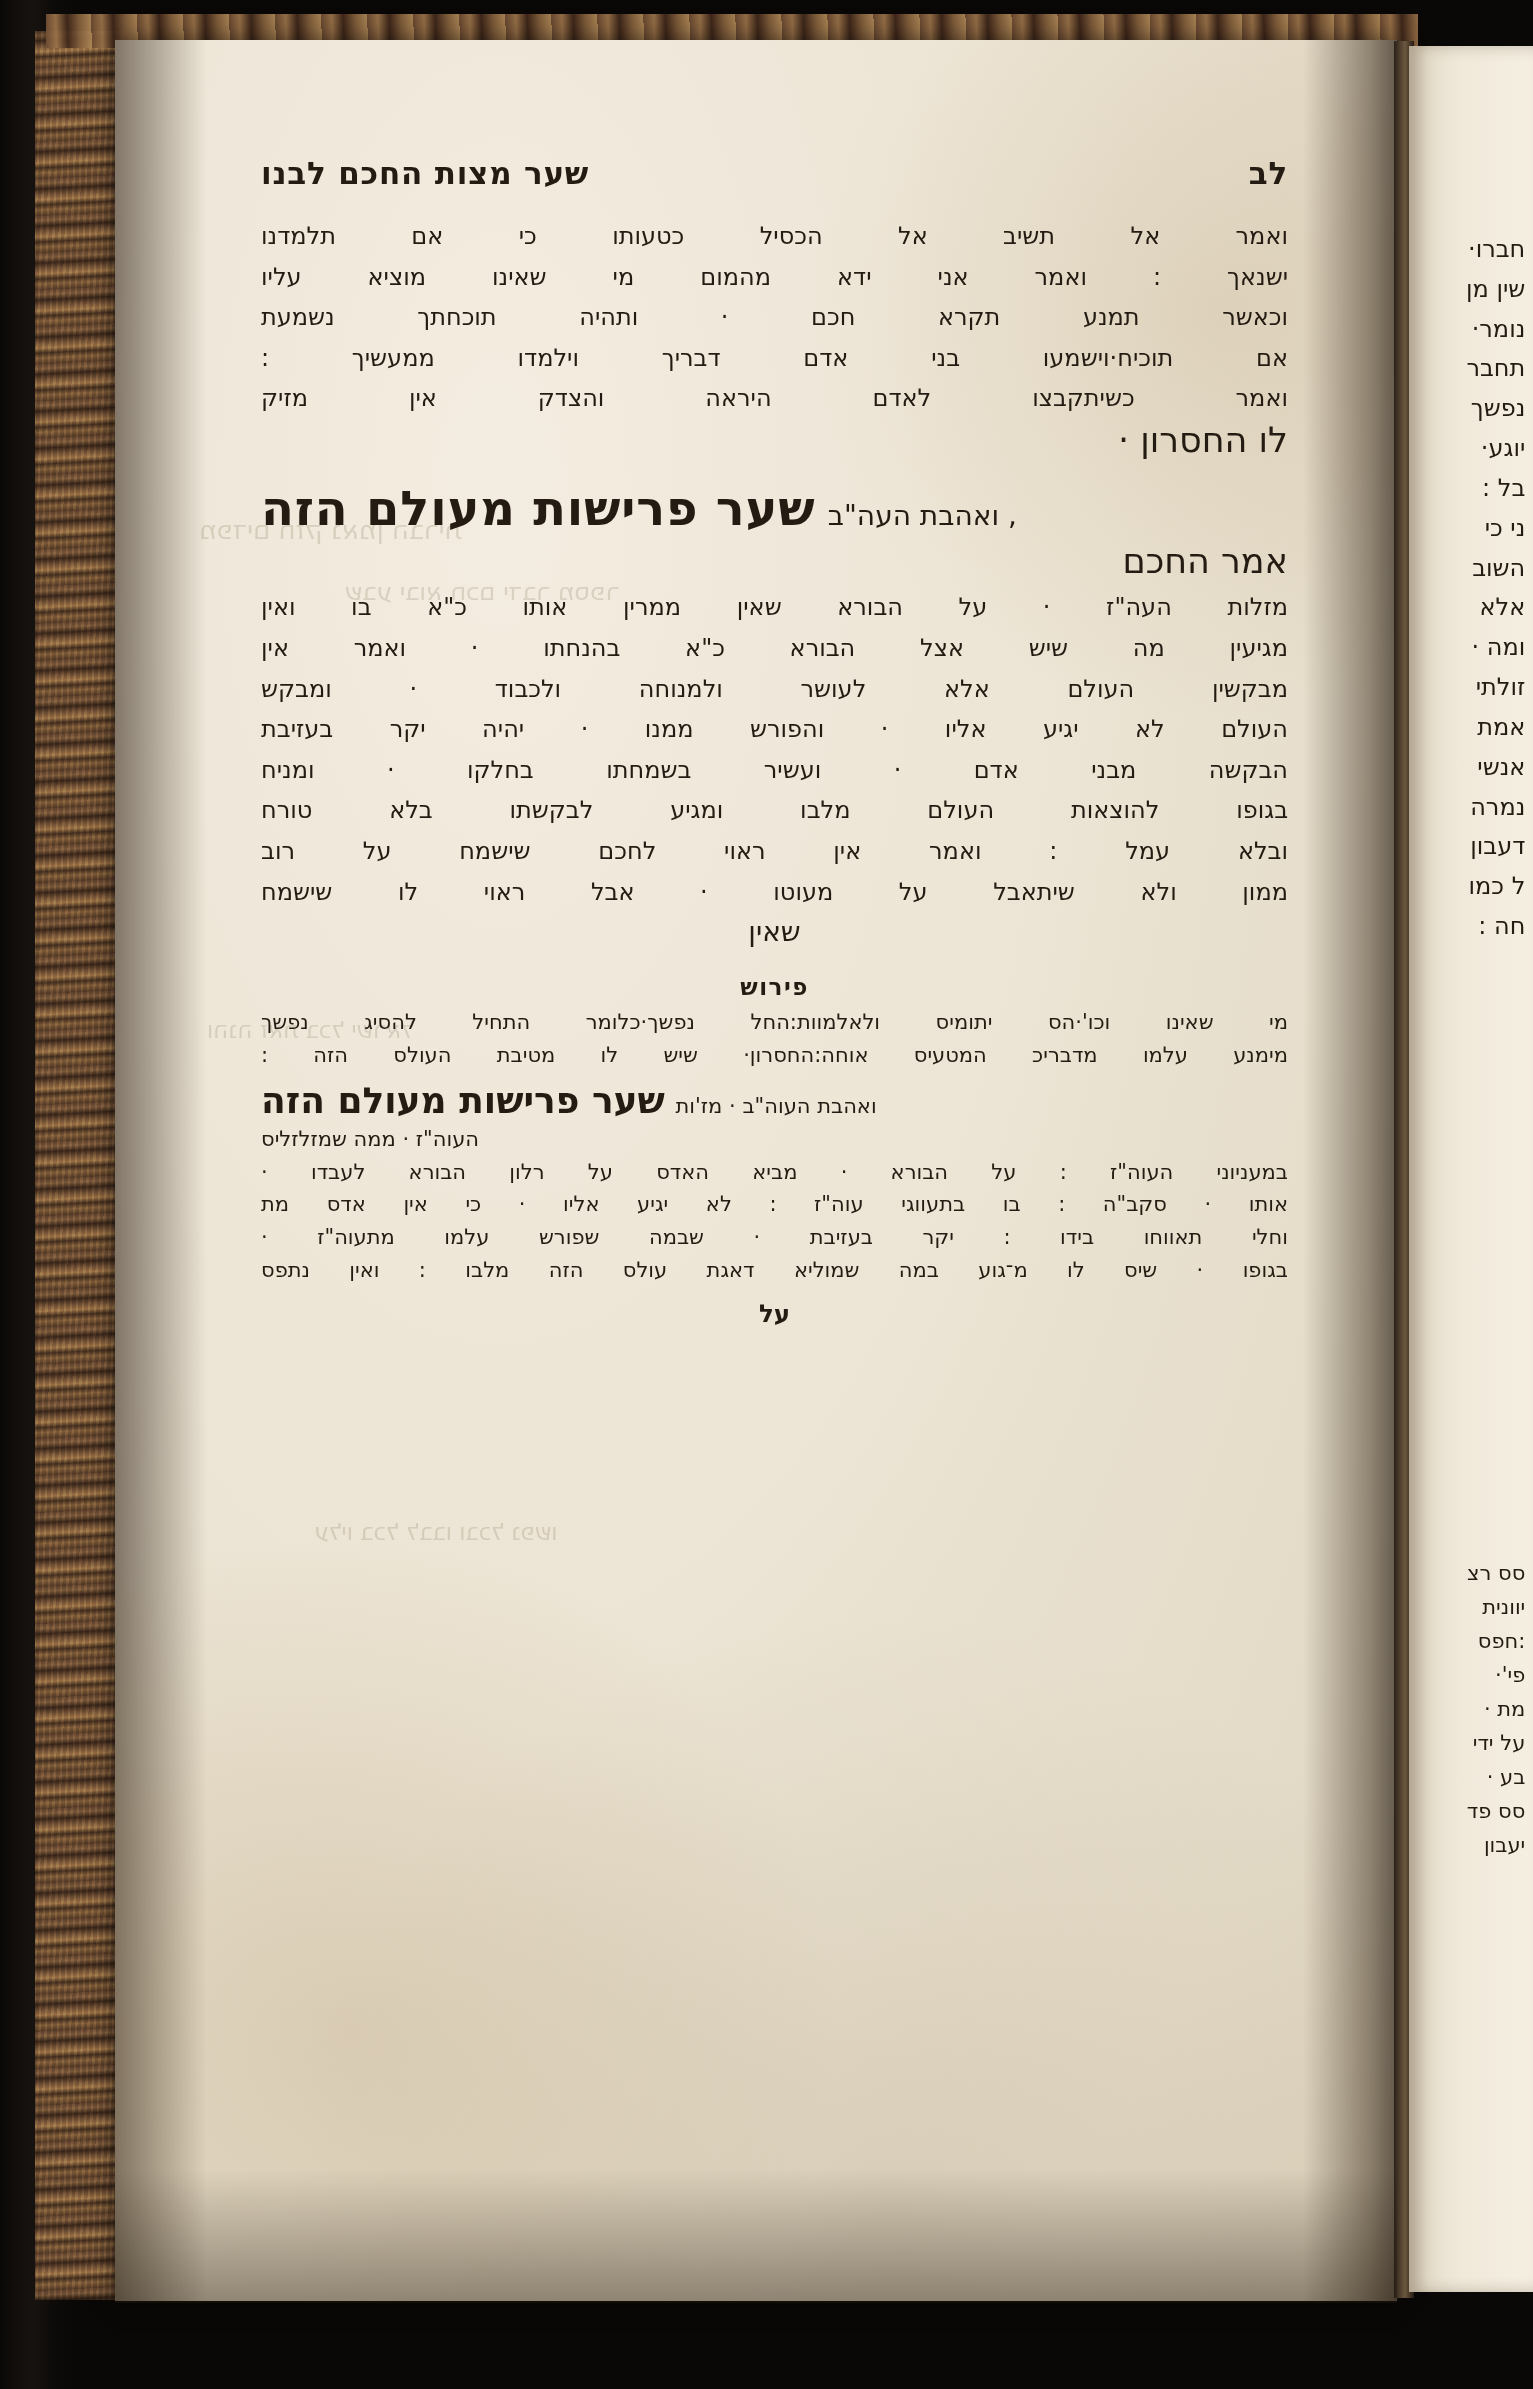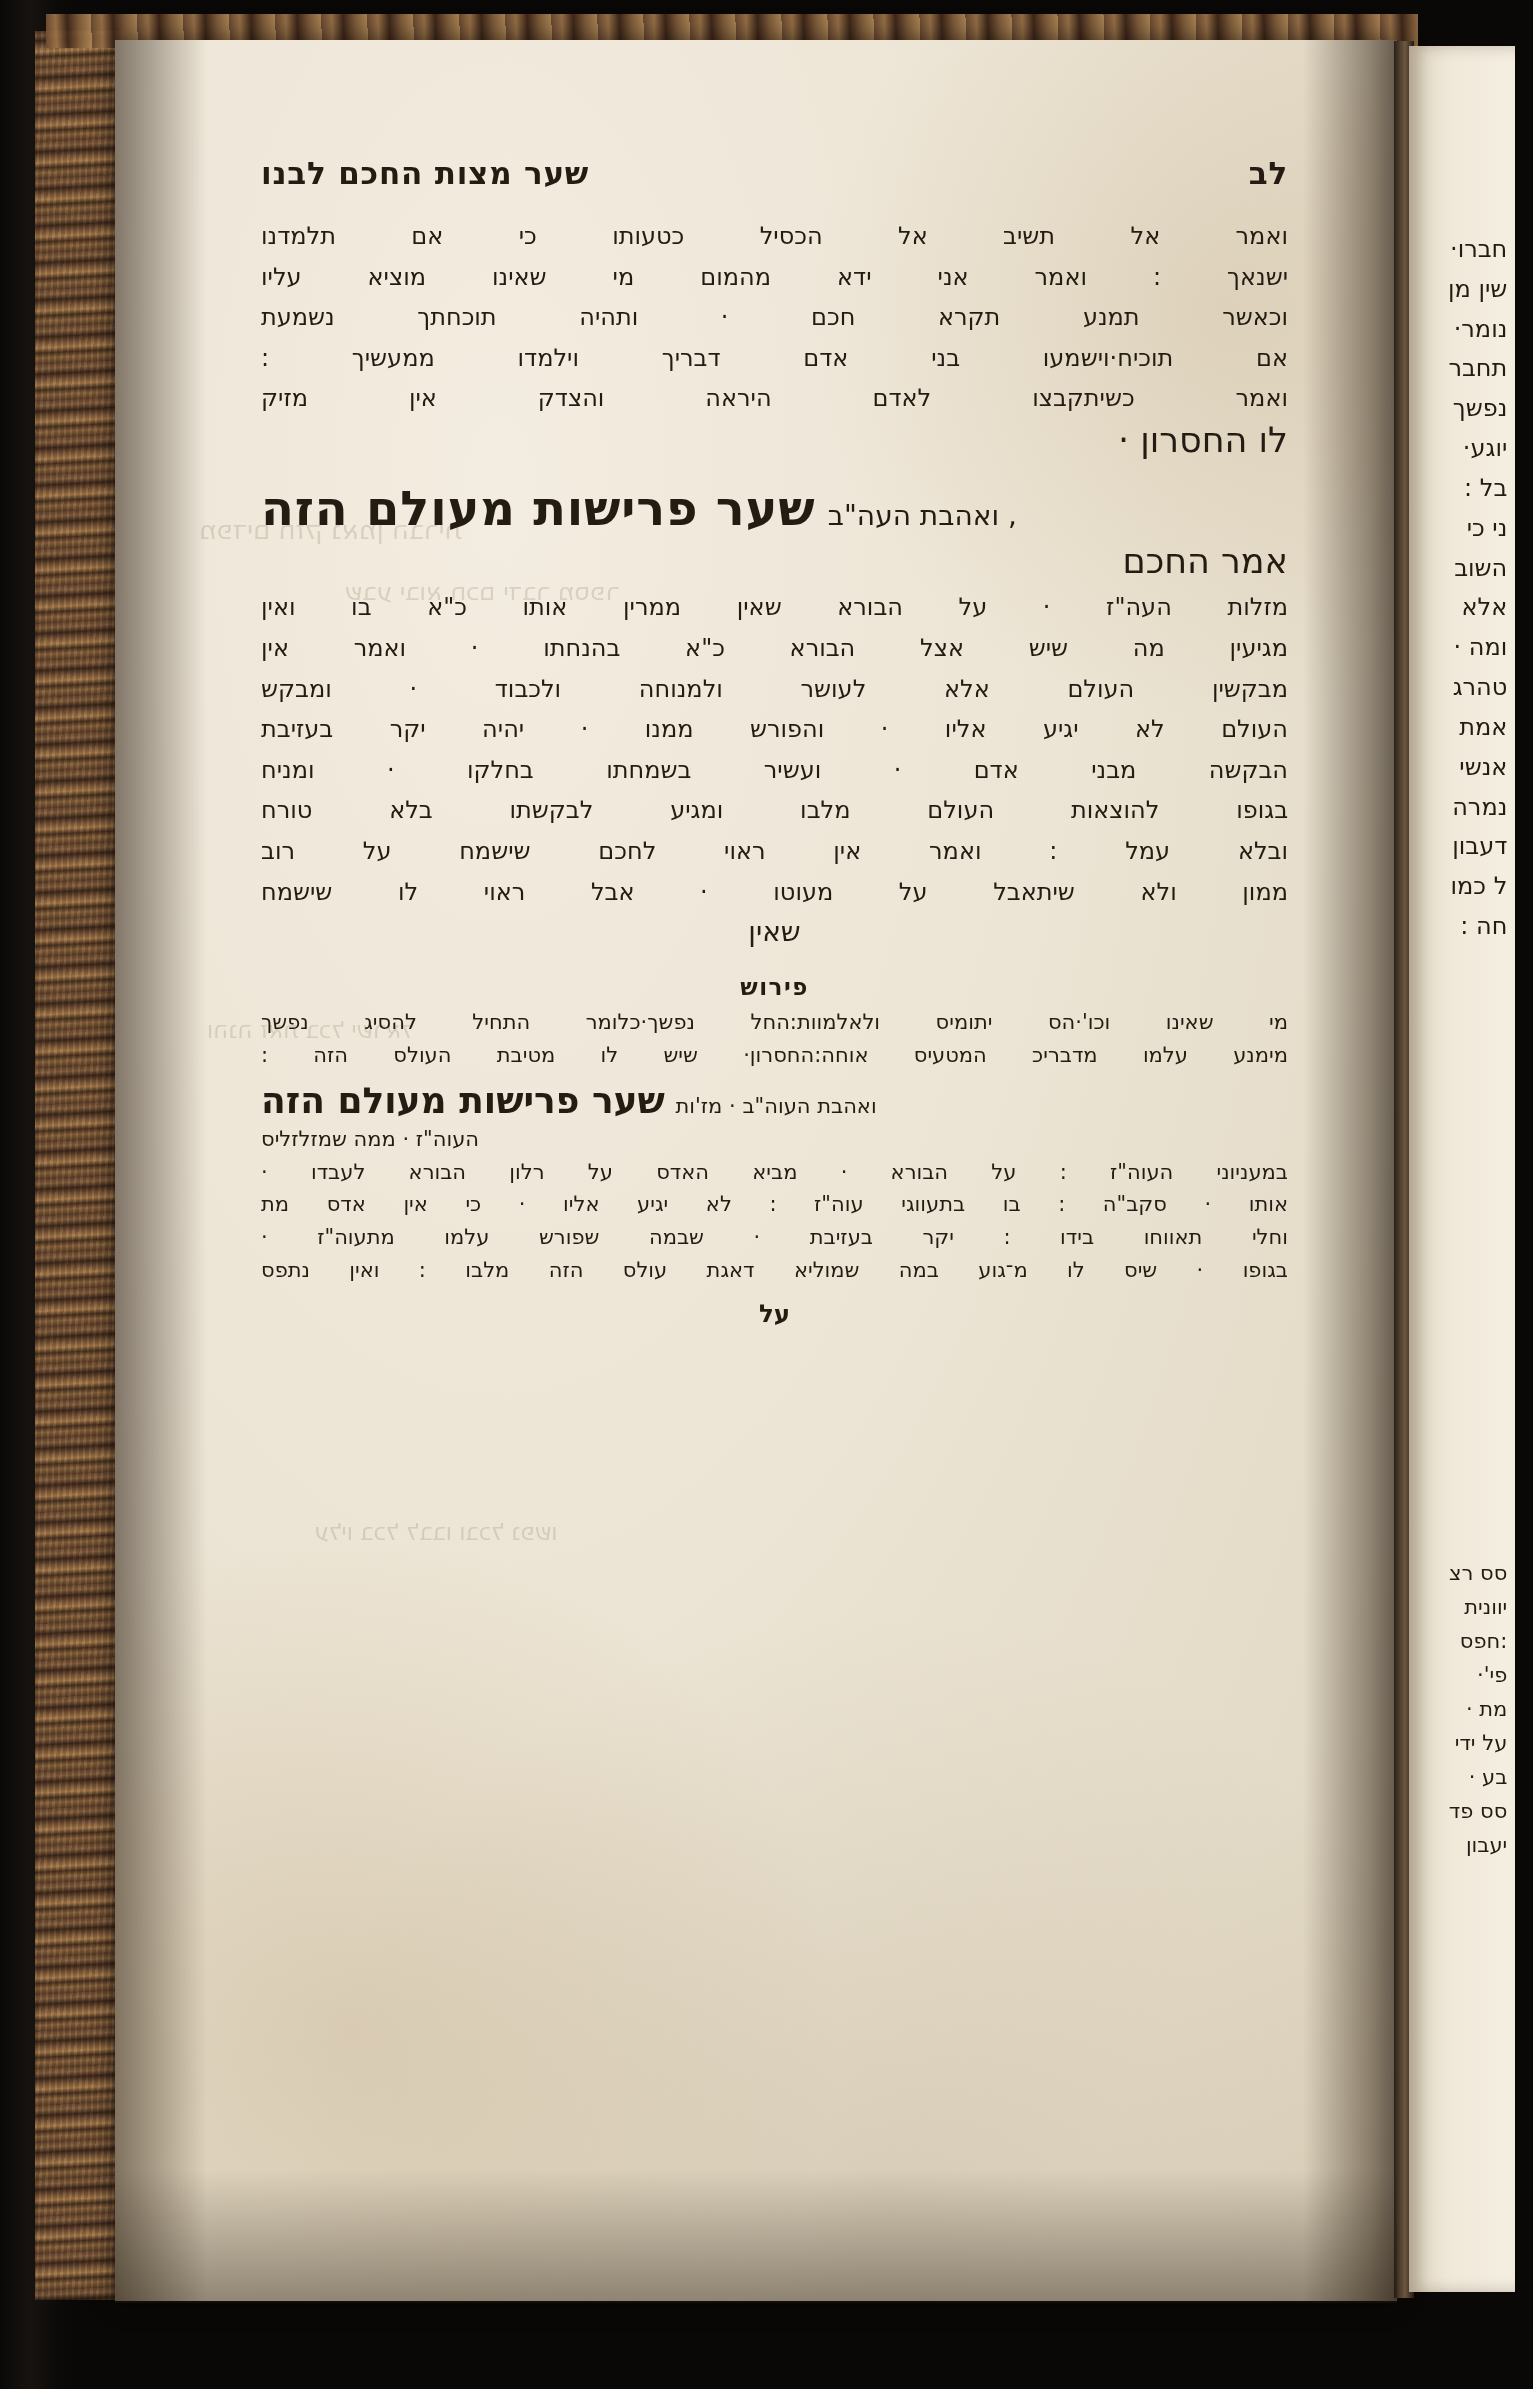--- a/index.html
+++ b/index.html
@@ -98,21 +98,21 @@
       radial-gradient(circle at 86% 12%, rgba(150,115,60,.14) 0, rgba(150,115,60,0) 18%),
       radial-gradient(circle at 60% 96%, rgba(120,95,50,.12) 0, rgba(120,95,50,0) 26%);
     pointer-events: none;
   }
 
   
   #page2 {
     position: absolute;
     left: 1409px;
     top: 46px;
-    width: 106px;
+    width: 124px;
     height: 2246px;
     background: linear-gradient(90deg, #dfd6c2 0%, #f0e9da 40%, #f5efe2 100%);
     box-shadow: inset 10.7px 0 15.3px rgba(60,40,18,.28);
     overflow: hidden;
   }
 
   
   #foreedge {
     position: absolute;
     left: 1394px;
@@ -341,21 +341,21 @@
       <div>שין מן</div>
       <div>נומר·</div>
       <div>תחבר</div>
       <div>נפשך</div>
       <div>יוגע·</div>
       <div>בל  :</div>
       <div>ני כי</div>
       <div>השוב</div>
       <div>אלא</div>
       <div>ומה ·</div>
-      <div>טהרג</div>
+      <div>זולתי</div>
       <div>אמת</div>
       <div>אנשי</div>
       <div>נמרה</div>
       <div>דעבון</div>
       <div>ל כמו</div>
       <div>חה :</div>
     </div>
     <div id="page2-col2" class="heb">
       <div>סס רצ</div>
       <div>יוונית</div>

